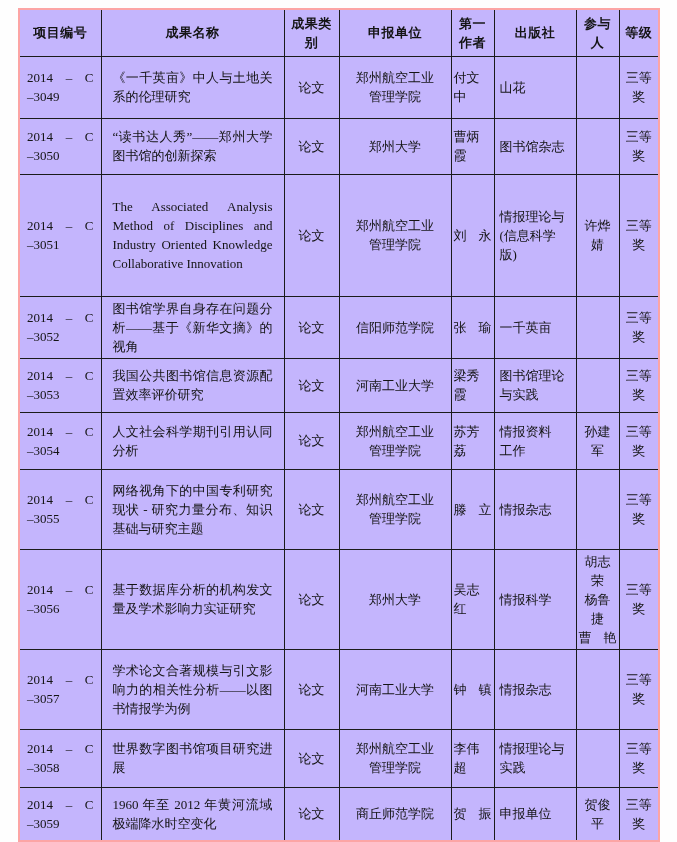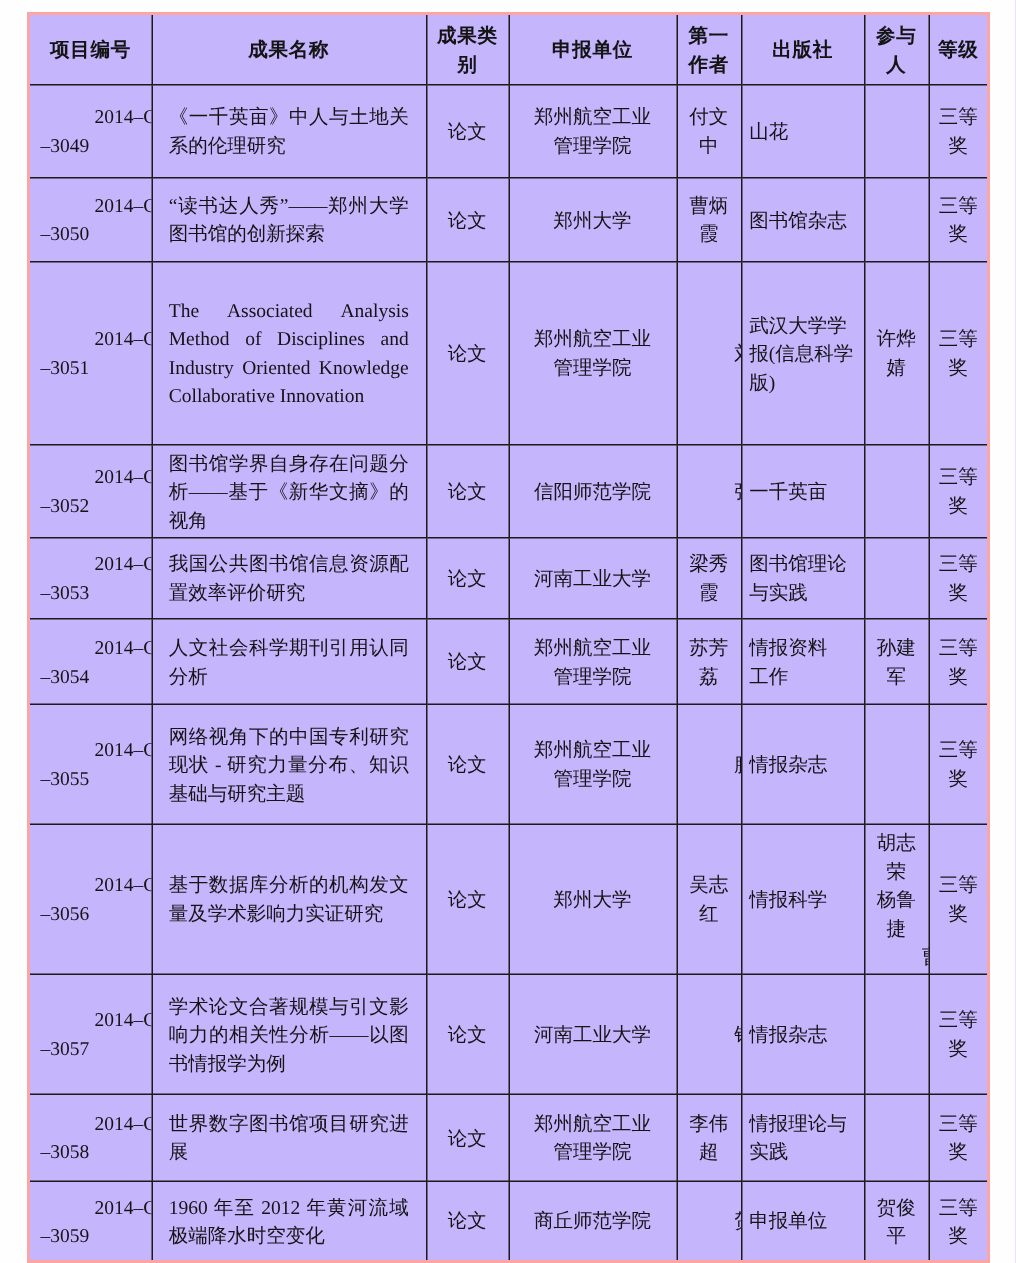--- a/index.html
+++ b/index.html
@@ -31,25 +31,25 @@
     font-weight:bold;
     text-align:center;
     white-space:pre-line;
     letter-spacing:0.5px;
   }
   td .line{min-height:19px;}
   td.col-id{text-align:left;padding:2px 7px;}
   td.col-name{text-align:justify;text-justify:distribute;padding:2px 11px;}
   td.col-category{text-align:center;margin-left:26px;}
   td.col-unit{text-align:center;padding:2px 16px;}
-  td.col-author{text-align:center;padding:2px 2px;}
+  td.col-author{text-align:left;padding:2px 2px;}
   td.col-publisher{text-align:left;padding:2px 5px;}
   td.col-participants{text-align:center;padding:2px 2px;}
   td.col-grade{text-align:center;padding:2px 0;}
-  .jline{display:flex;justify-content:space-between;margin-left:36px;}
+  .jline{display:flex;justify-content:space-between;}
 </style>
 </head>
 <body>
 
 <div class="page">
   <table class="awards">
     <colgroup>
       <col style="width:82px">
       <col style="width:183px">
       <col style="width:55px">
@@ -155,21 +155,21 @@
             <div class="line">郑州航空工业</div>
             <div class="line">管理学院</div>
           </td>
           <td class="col-author">
             <div class="line jline">
               <span>刘</span>
               <span>永</span>
             </div>
           </td>
           <td class="col-publisher">
-            <div class="line">武汉大学学报(信息科学版)</div>
+            <div class="line">情报理论与(信息科学版)</div>
           </td>
           <td class="col-participants">
             <div class="line">许烨婧</div>
           </td>
           <td class="col-grade">
             <div class="line">三等奖</div>
           </td>
         </tr>
         <tr style="height: 58px;">
           <td class="col-id">

